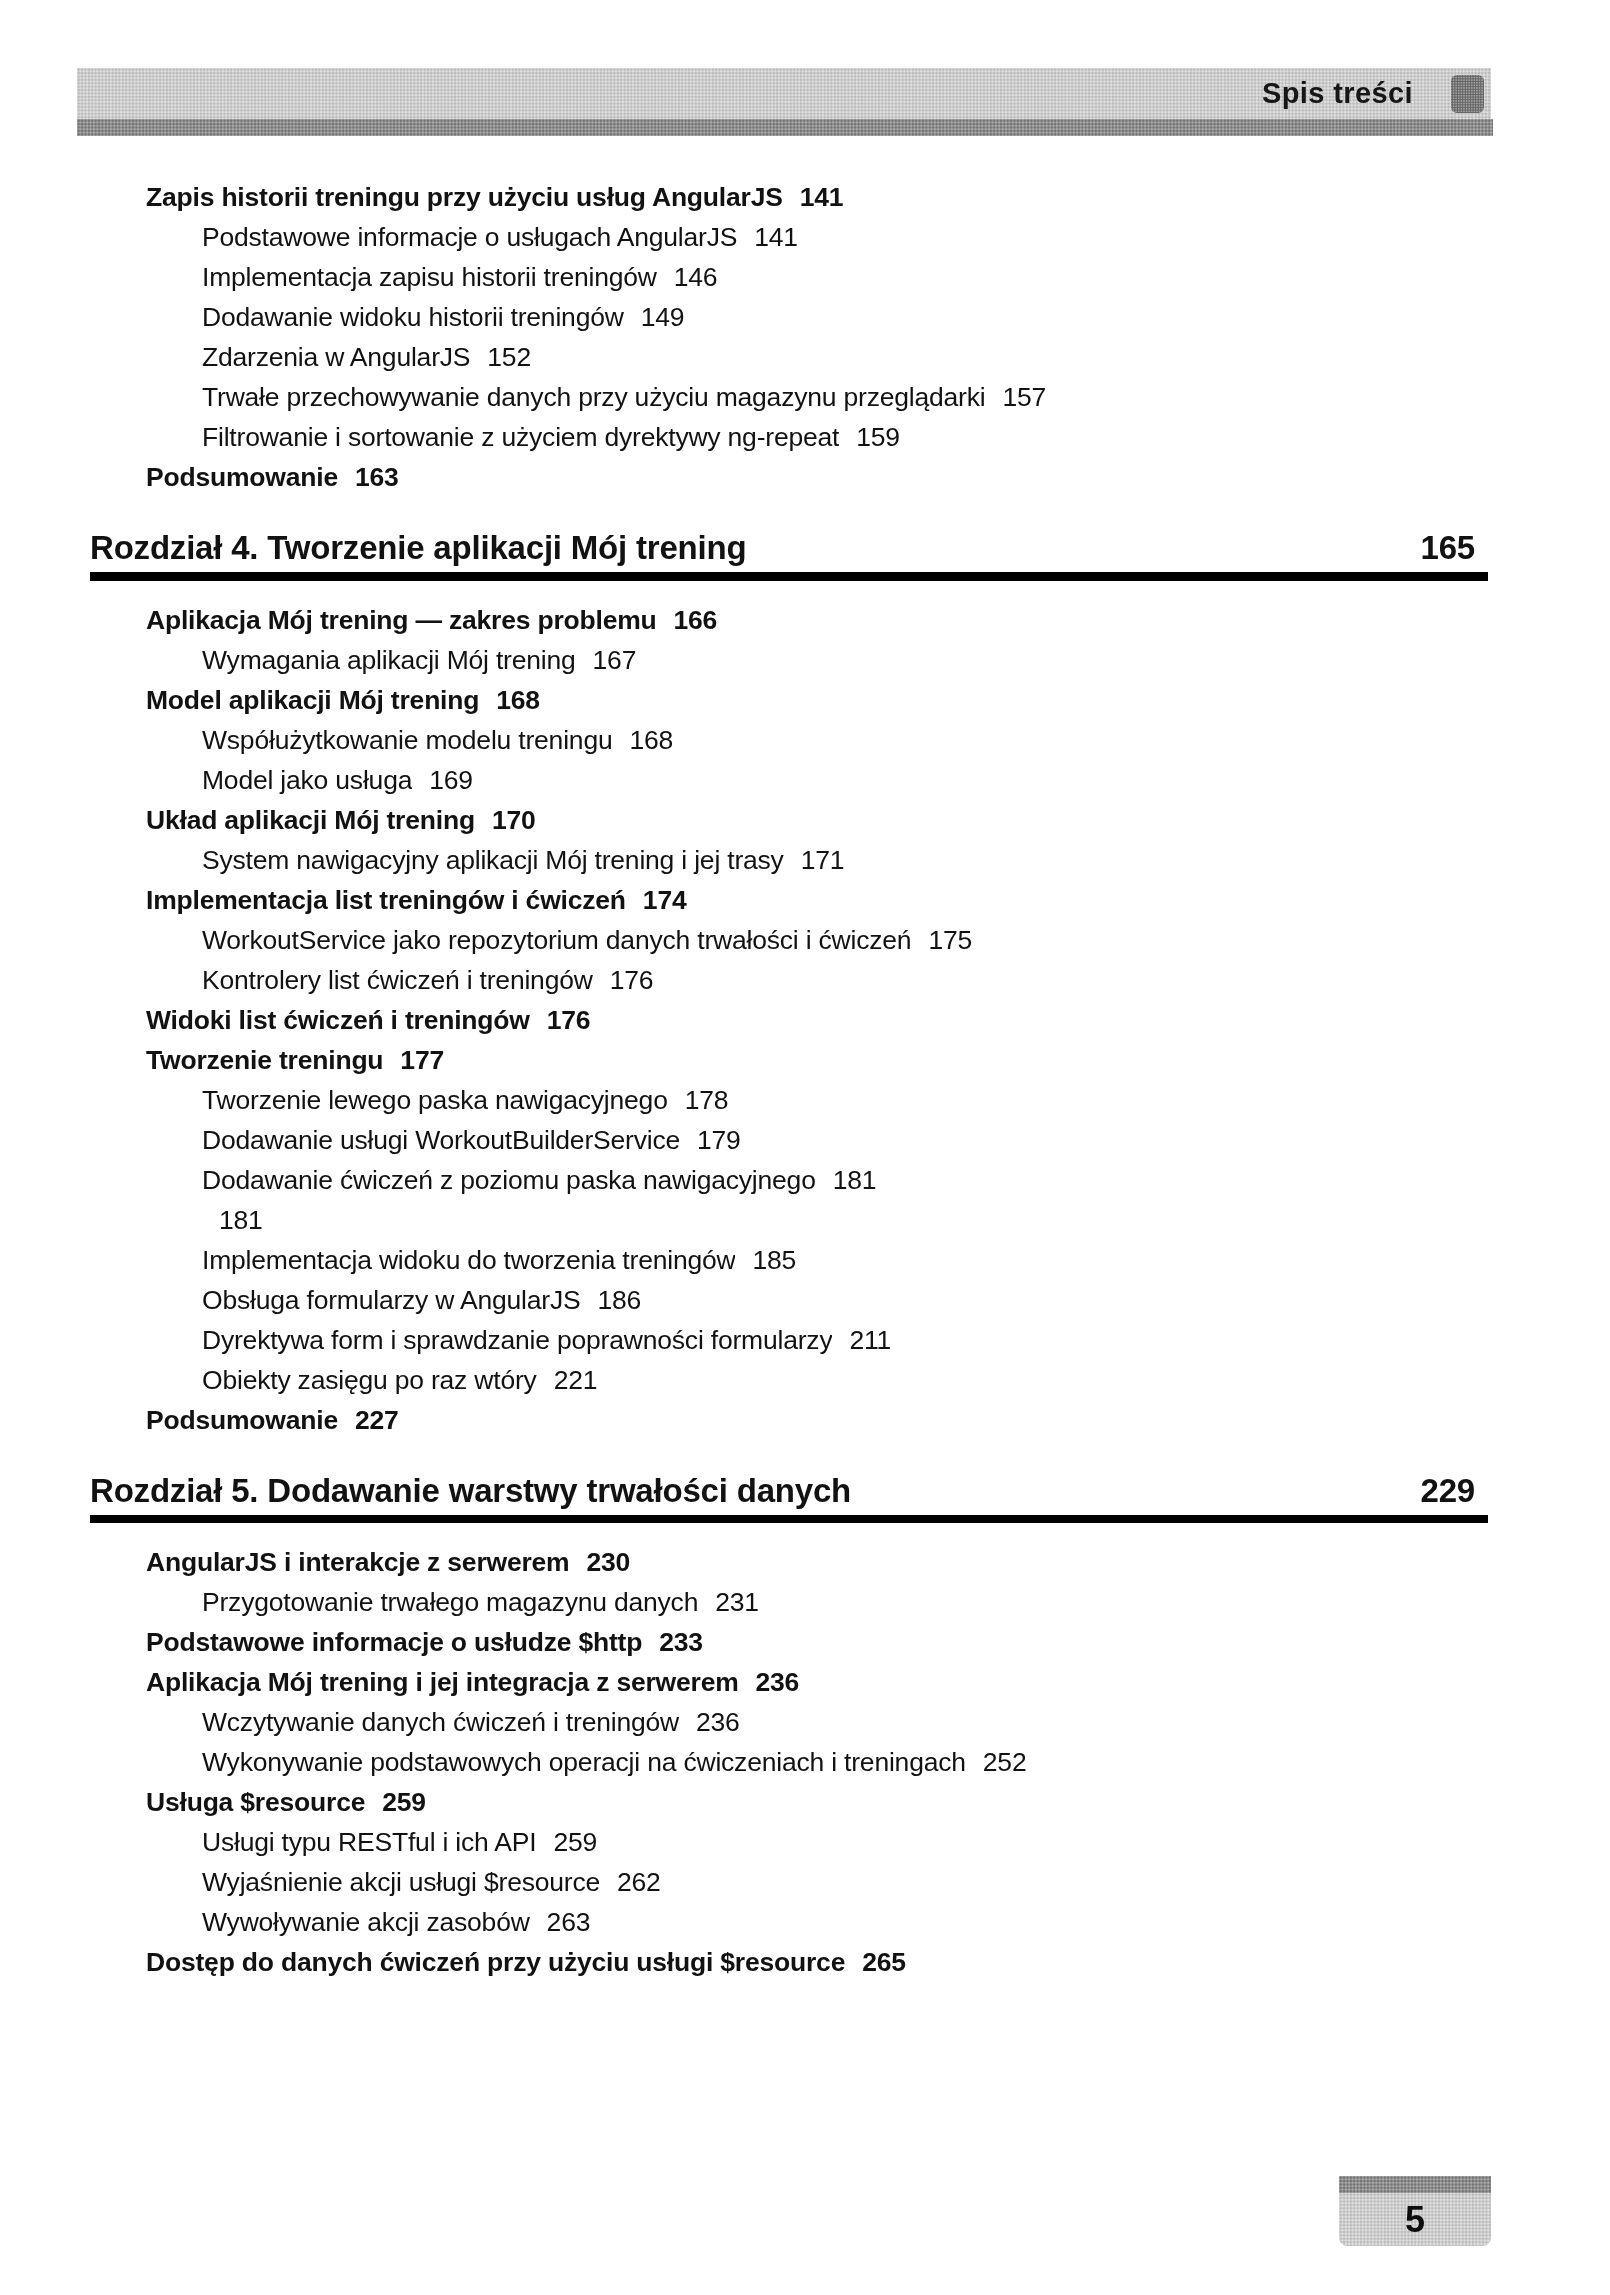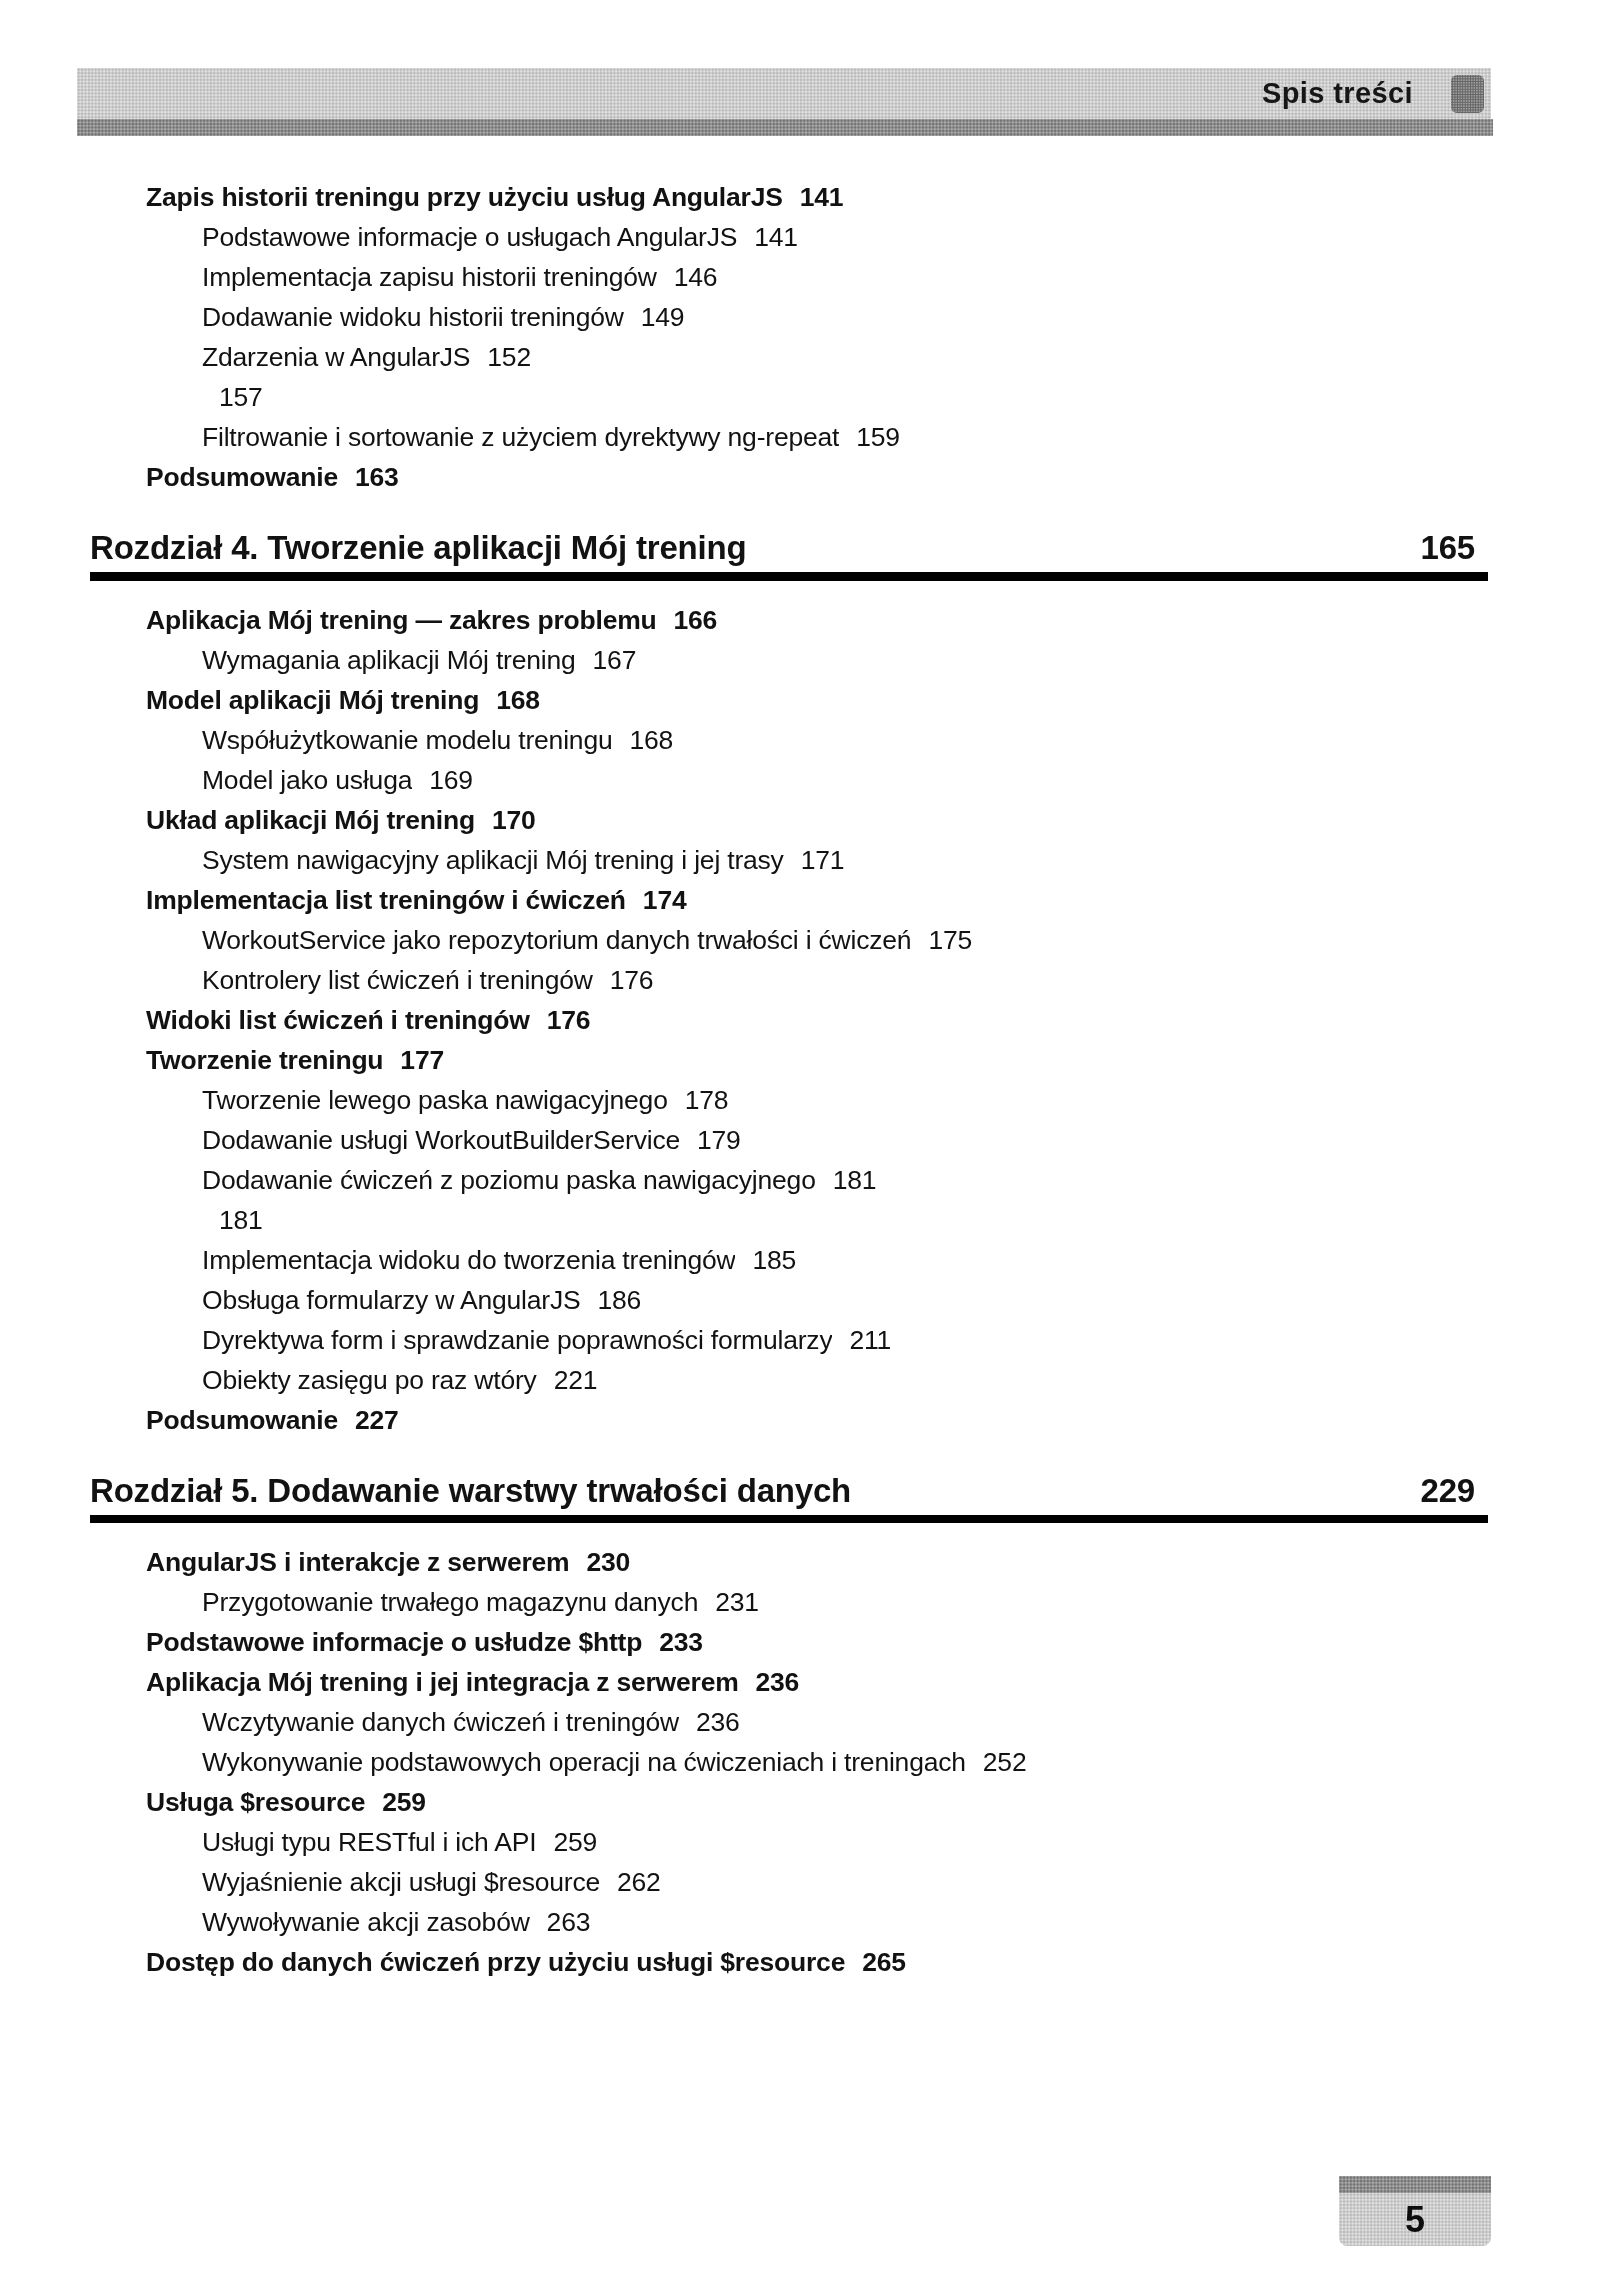--- a/index.html
+++ b/index.html
@@ -115,20 +115,21 @@
       </div>
       <div class="row lvl2">
         <span class="t">Dodawanie widoku historii treningów</span>
         <span class="p">149</span>
       </div>
       <div class="row lvl2">
         <span class="t">Zdarzenia w AngularJS</span>
         <span class="p">152</span>
       </div>
       <div class="row lvl2">
+        <span class="t">Trwałe przechowywanie danych przy użyciu magazynu przeglądarki</span>
         <span class="p">157</span>
       </div>
       <div class="row lvl2">
         <span class="t">Filtrowanie i sortowanie z użyciem dyrektywy ng-repeat</span>
         <span class="p">159</span>
       </div>
       <div class="row lvl1">
         <span class="t">Podsumowanie</span>
         <span class="p">163</span>
       </div>

